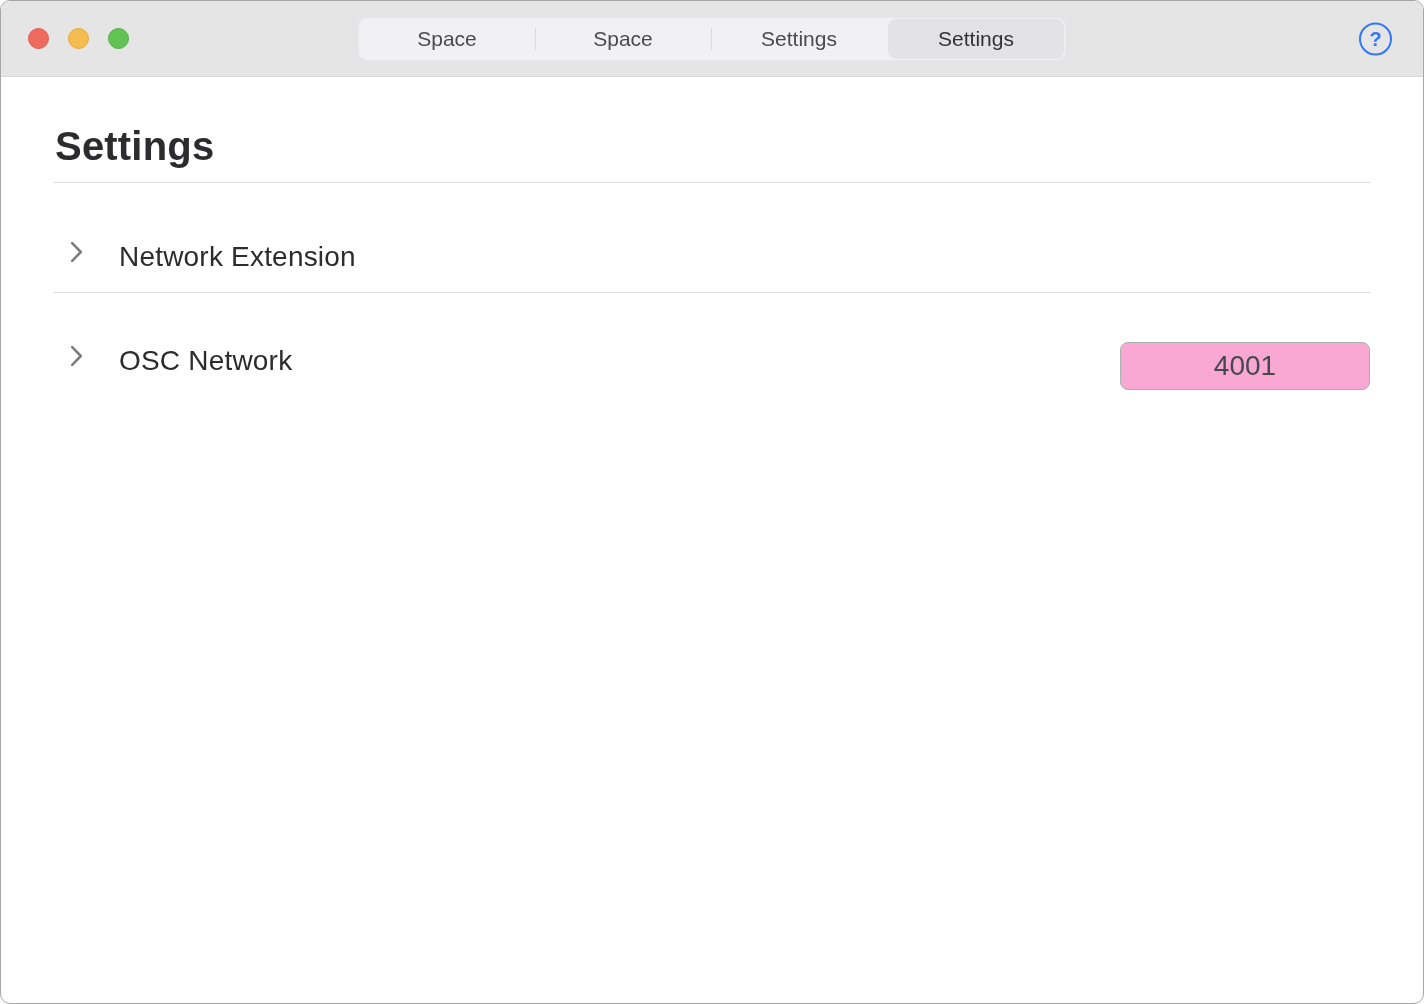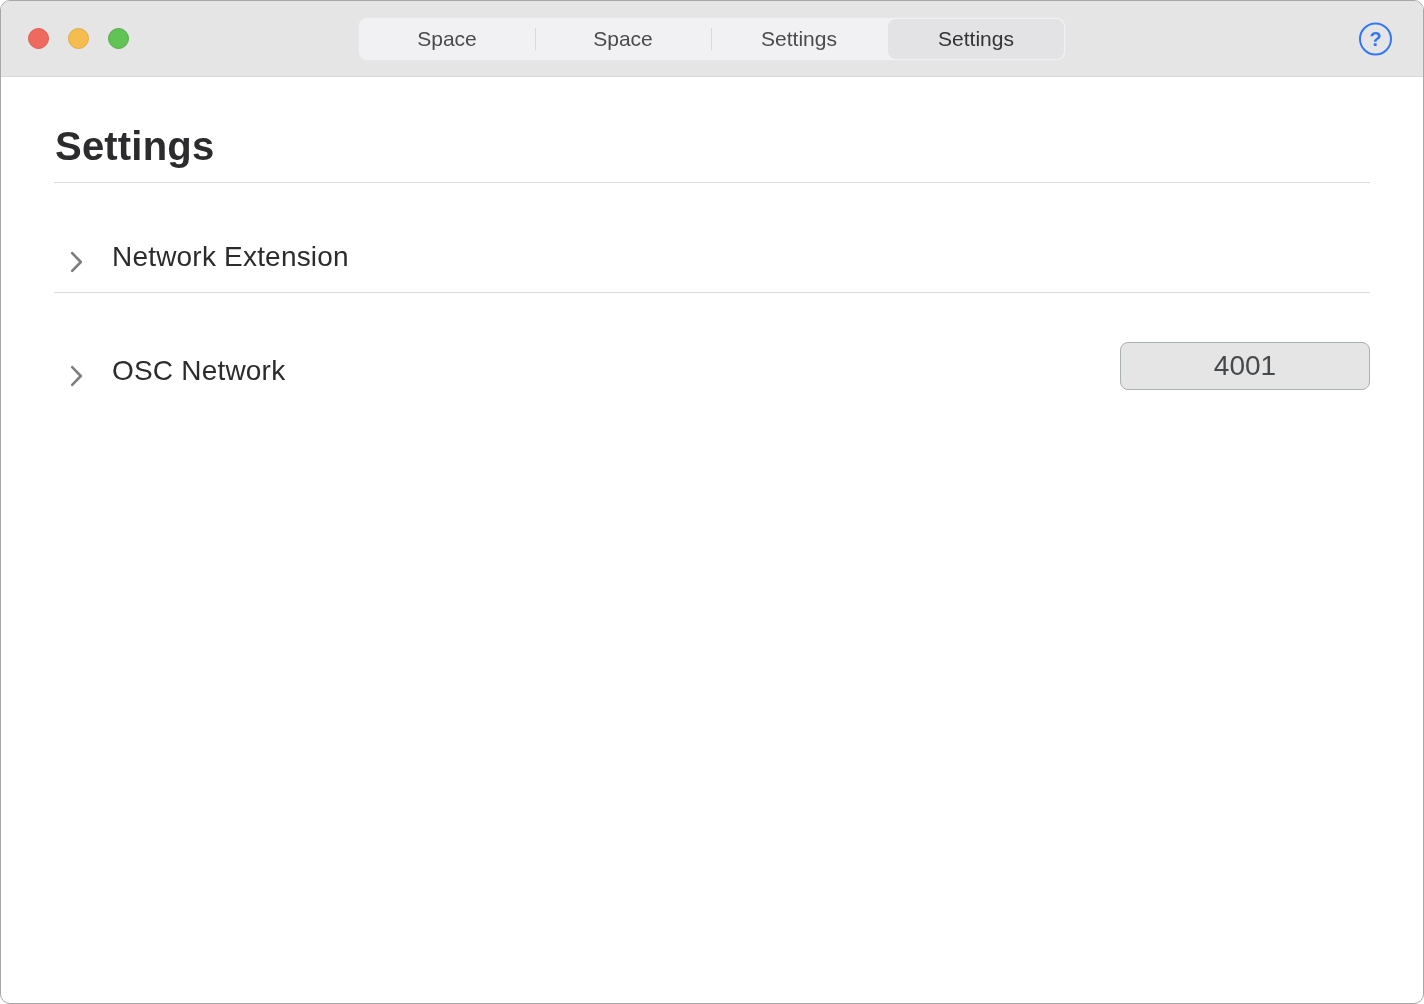--- a/index.html
+++ b/index.html
@@ -75,42 +75,42 @@
   
   .content { padding: 0 53px; }
   .page-title {
     margin: 46px 0 0 1px;
     font-size: 40px; font-weight: 600; color: #2c2c2e;
     line-height: 1.15; letter-spacing: 0.2px;
   }
   .divider { height: 1px; background: #dcdcde; }
   .title-divider { margin-top: 13px; }
 
-  .row { display: flex; align-items: flex-end; }
+  .row { display: flex; align-items: flex-start; gap: 7px; }
   .row-ne  { padding: 55px 0 16px; }
   .row-osc { padding: 49px 0 20px; }
 
   .chevron {
     margin-left: 13px; width: 19px; height: 28px;
     display: flex; align-items: center; justify-content: center;
     color: #7e7e82; flex: 0 0 auto; background: none; border: none; padding: 0;
   }
   .chevron svg { display: block; }
 
   .row-label {
     margin-left: 26px;
     font-size: 28px; font-weight: 500; color: #2c2c2e;
     line-height: 38px; letter-spacing: 0.2px;
   }
 
   .port-input {
     margin-left: auto;
     width: 250px; height: 48px;
     border: 1px solid #aab3ab; border-radius: 8px;
-    background: #e5e5e5;
+    background: #f9a8d4;
     text-align: center;
     font-size: 28px; color: #46494b;
     font-family: inherit;
     outline: none;
   }
 </style>
 </head>
 <body>
 
 <div class="window">

